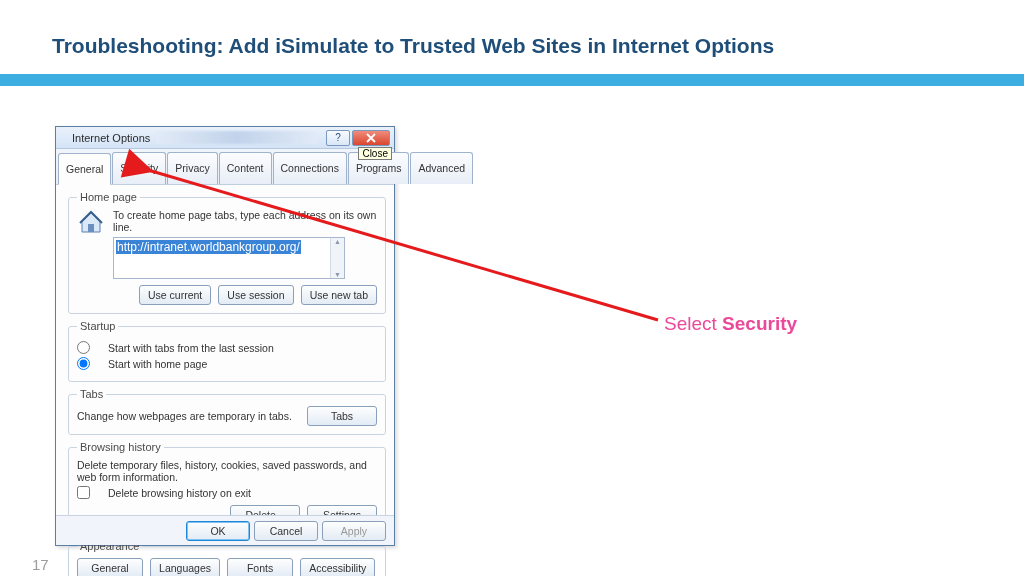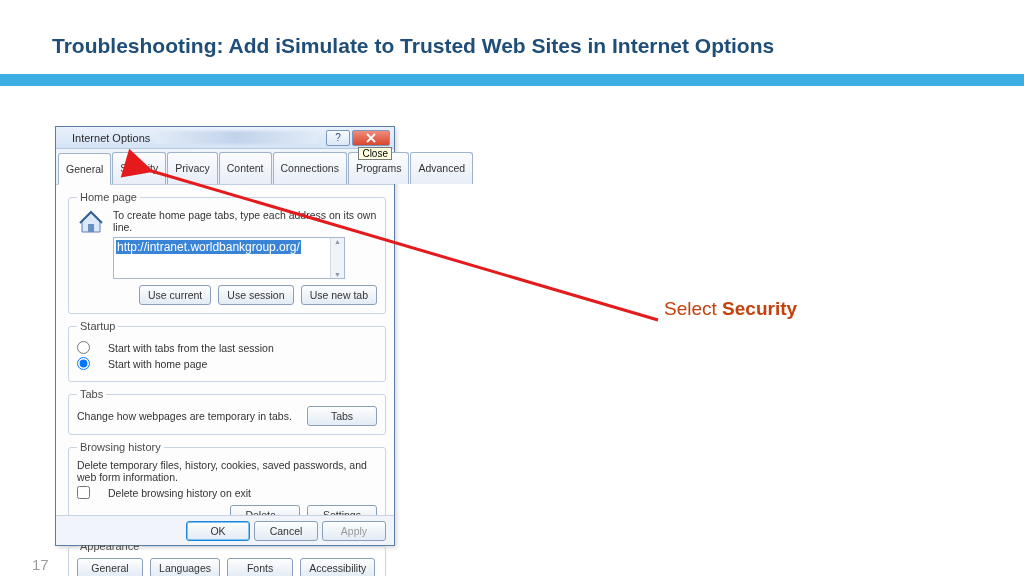--- a/index.html
+++ b/index.html
@@ -26,23 +26,23 @@
   .page-number {
     position: absolute;
     left: 32px;
     bottom: 3px;
     font-size: 15px;
     color: #9b9b9b;
   }
   .callout {
     position: absolute;
     left: 664px;
-    top: 298px;
+    top: 313px;
     font-size: 19px;
-    color: #c2410c;
+    color: #ec4899;
   }
   .callout b { font-weight: bold; }
 
   
   .dialog {
     position: absolute;
     left: 55px;
     top: 126px;
     width: 340px;
     height: 420px;

